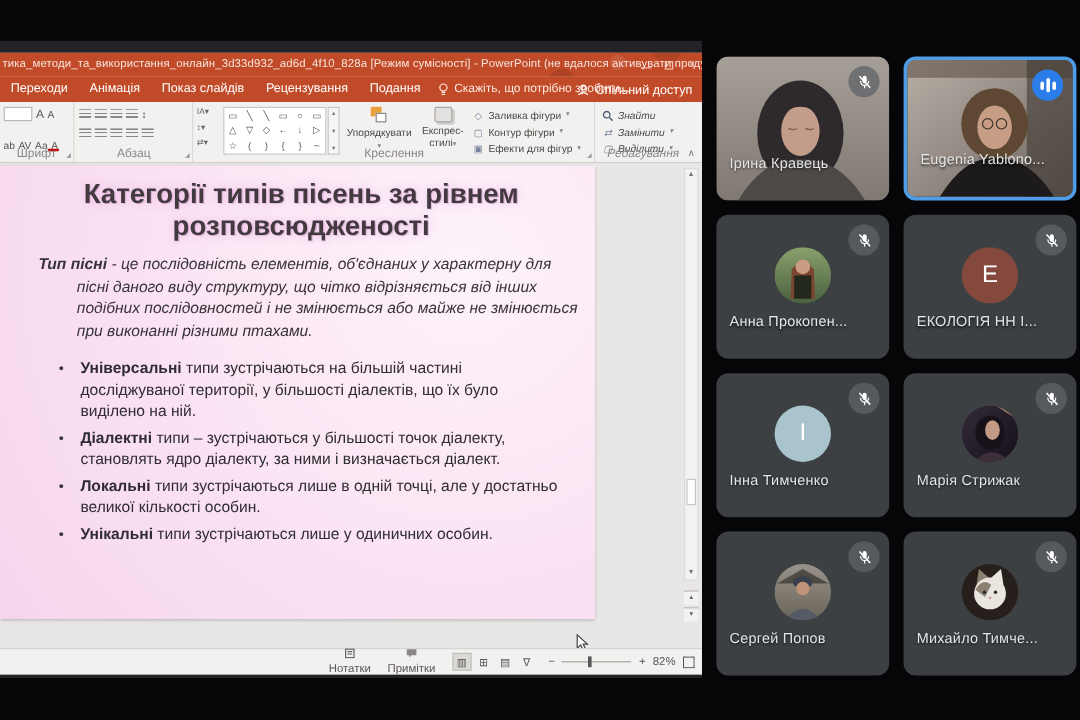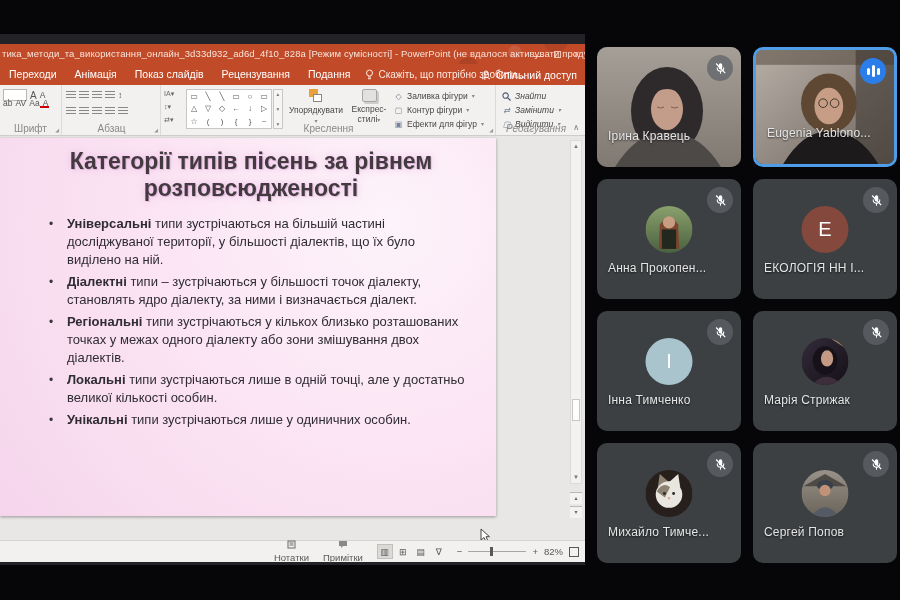--- a/index.html
+++ b/index.html
@@ -162,21 +162,21 @@
       </div>
 
       <div class="ribbon">
 
         <div class="rgroup" style="left:0;width:62px;">
           <div class="minirow" style="top:4px;">
             <span class="fsbox"></span>
             <span class="mt big">А</span>
             <span class="mt">А</span>
           </div>
-          <div class="minirow" style="top:13px;justify-content:flex-end;">
+          <div class="minirow" style="top:31px;justify-content:flex-end;">
             <span class="mt">ab</span>
             <span class="mt">AV</span>
             <span class="mt">Аа</span>
             <span class="mt">А<span class="colorbar"></span></span>
           </div>
           <div class="glabel">Шрифт</div>
           <div class="launcher">◢</div>
         </div>
 
         <div class="rgroup" style="left:63px;width:98px;">
@@ -284,24 +284,27 @@
               </span>
           </div>
           <div class="glabel">Редагування</div>
         </div>
         <span class="chev">∧</span>
       </div>
 
       <div class="canvas">
         <div class="slide">
           <div class="s-title">Категорії типів пісень за рівнем розповсюдженості</div>
+          <div class="s-def">
+            <b>Тип пісні</b>
+            <span>- це послідовність елементів, об'єднаних у характерну для пісні даного виду структуру, що чітко відрізняється від інших подібних послідовностей і не змінюється або майже не змінюється при виконанні різними птахами.</span>
+          </div>
           <ul class="s-list">
             <li><span class="lead">Універсальні</span> <span>типи зустрічаються на більшій частині досліджуваної території, у більшості діалектів, що їх було виділено на ній.</span></li>
             <li><span class="lead">Діалектні</span> <span>типи – зустрічаються у більшості точок діалекту, становлять ядро діалекту, за ними і визначається діалект.</span></li>
-            <li><span class="lead">Регіональні</span> <span>типи зустрічаються у кількох близько розташованих точках у межах одного діалекту або зони змішування двох діалектів.</span></li>
             <li><span class="lead">Локальні</span> <span>типи зустрічаються лише в одній точці, але у достатньо великої кількості особин.</span></li>
             <li><span class="lead">Унікальні</span> <span>типи зустрічаються лише у одиничних особин.</span></li>
           </ul>
         </div>
 
         <div class="vscroll">
           <span class="sarrow up">▲</span>
           <span class="sthumb"></span>
           <span class="sarrow down">▼</span>
         </div>
@@ -467,41 +470,20 @@
             <path d="M12 3.5a2.8 2.8 0 0 1 2.8 2.8v4.4a2.8 2.8 0 0 1-5.6 0V6.3A2.8 2.8 0 0 1 12 3.5z" fill="#fff"></path>
             <path d="M6.8 11a5.2 5.2 0 0 0 10.4 0M12 16.4v3" stroke="#fff" stroke-width="1.7" fill="none" stroke-linecap="round"></path>
             <line x1="5" y1="4" x2="19.5" y2="19.5" stroke="#fff" stroke-width="2"></line>
           </svg>
       </div>
       <div class="pname">Марія Стрижак</div>
     </div>
 
     <div class="tile">
       <svg class="av-photo" viewBox="0 0 46 46">
-        <rect width="46" height="46" fill="#261f1b"></rect>
-        <path d="M12 17 L14 4 L23 12 Z" fill="#8d8172"></path>
-        <path d="M34 17 L32 4 L23 12 Z" fill="#e9e6df"></path>
-        <circle cx="23" cy="24" r="13" fill="#e9e6df"></circle>
-        <path d="M11 21 Q17 11 24 17 L19 27 Z" fill="#8d8172"></path>
-        <circle cx="18.5" cy="23" r="1.4" fill="#2a2a2a"></circle>
-        <circle cx="27.5" cy="23" r="1.4" fill="#2a2a2a"></circle>
-        <path d="M21.5 27 L24.5 27 L23 29 Z" fill="#cf8d86"></path>
-      </svg>
-      <div class="mic">
-        <svg width="15" height="15" viewBox="0 0 24 24">
-            <path d="M12 3.5a2.8 2.8 0 0 1 2.8 2.8v4.4a2.8 2.8 0 0 1-5.6 0V6.3A2.8 2.8 0 0 1 12 3.5z" fill="#fff"></path>
-            <path d="M6.8 11a5.2 5.2 0 0 0 10.4 0M12 16.4v3" stroke="#fff" stroke-width="1.7" fill="none" stroke-linecap="round"></path>
-            <line x1="5" y1="4" x2="19.5" y2="19.5" stroke="#fff" stroke-width="2"></line>
-          </svg>
-      </div>
-      <div class="pname">Михайло Тимче...</div>
-    </div>
-
-    <div class="tile">
-      <svg class="av-photo" viewBox="0 0 46 46">
         <defs>
             <linearGradient id="a7" x1="0" y1="0" x2="0" y2="1">
               <stop offset="0" stop-color="#98928a"></stop>
               <stop offset="1" stop-color="#696359"></stop>
             </linearGradient>
           </defs>
         <rect width="46" height="46" fill="url(#a7)"></rect>
         <path d="M2 16 L23 4 L44 16 Z" fill="#4e4a44"></path>
         <ellipse cx="23" cy="15" rx="8" ry="5" fill="#39404c"></ellipse>
         <circle cx="23" cy="20" r="5.5" fill="#c09379"></circle>
@@ -510,14 +492,35 @@
       <div class="mic">
         <svg width="15" height="15" viewBox="0 0 24 24">
             <path d="M12 3.5a2.8 2.8 0 0 1 2.8 2.8v4.4a2.8 2.8 0 0 1-5.6 0V6.3A2.8 2.8 0 0 1 12 3.5z" fill="#fff"></path>
             <path d="M6.8 11a5.2 5.2 0 0 0 10.4 0M12 16.4v3" stroke="#fff" stroke-width="1.7" fill="none" stroke-linecap="round"></path>
             <line x1="5" y1="4" x2="19.5" y2="19.5" stroke="#fff" stroke-width="2"></line>
           </svg>
       </div>
       <div class="pname">Сергей Попов</div>
     </div>
 
+    <div class="tile">
+      <svg class="av-photo" viewBox="0 0 46 46">
+        <rect width="46" height="46" fill="#261f1b"></rect>
+        <path d="M12 17 L14 4 L23 12 Z" fill="#8d8172"></path>
+        <path d="M34 17 L32 4 L23 12 Z" fill="#e9e6df"></path>
+        <circle cx="23" cy="24" r="13" fill="#e9e6df"></circle>
+        <path d="M11 21 Q17 11 24 17 L19 27 Z" fill="#8d8172"></path>
+        <circle cx="18.5" cy="23" r="1.4" fill="#2a2a2a"></circle>
+        <circle cx="27.5" cy="23" r="1.4" fill="#2a2a2a"></circle>
+        <path d="M21.5 27 L24.5 27 L23 29 Z" fill="#cf8d86"></path>
+      </svg>
+      <div class="mic">
+        <svg width="15" height="15" viewBox="0 0 24 24">
+            <path d="M12 3.5a2.8 2.8 0 0 1 2.8 2.8v4.4a2.8 2.8 0 0 1-5.6 0V6.3A2.8 2.8 0 0 1 12 3.5z" fill="#fff"></path>
+            <path d="M6.8 11a5.2 5.2 0 0 0 10.4 0M12 16.4v3" stroke="#fff" stroke-width="1.7" fill="none" stroke-linecap="round"></path>
+            <line x1="5" y1="4" x2="19.5" y2="19.5" stroke="#fff" stroke-width="2"></line>
+          </svg>
+      </div>
+      <div class="pname">Михайло Тимче...</div>
+    </div>
+
   </div>
 </div>
 
 </body></html>

